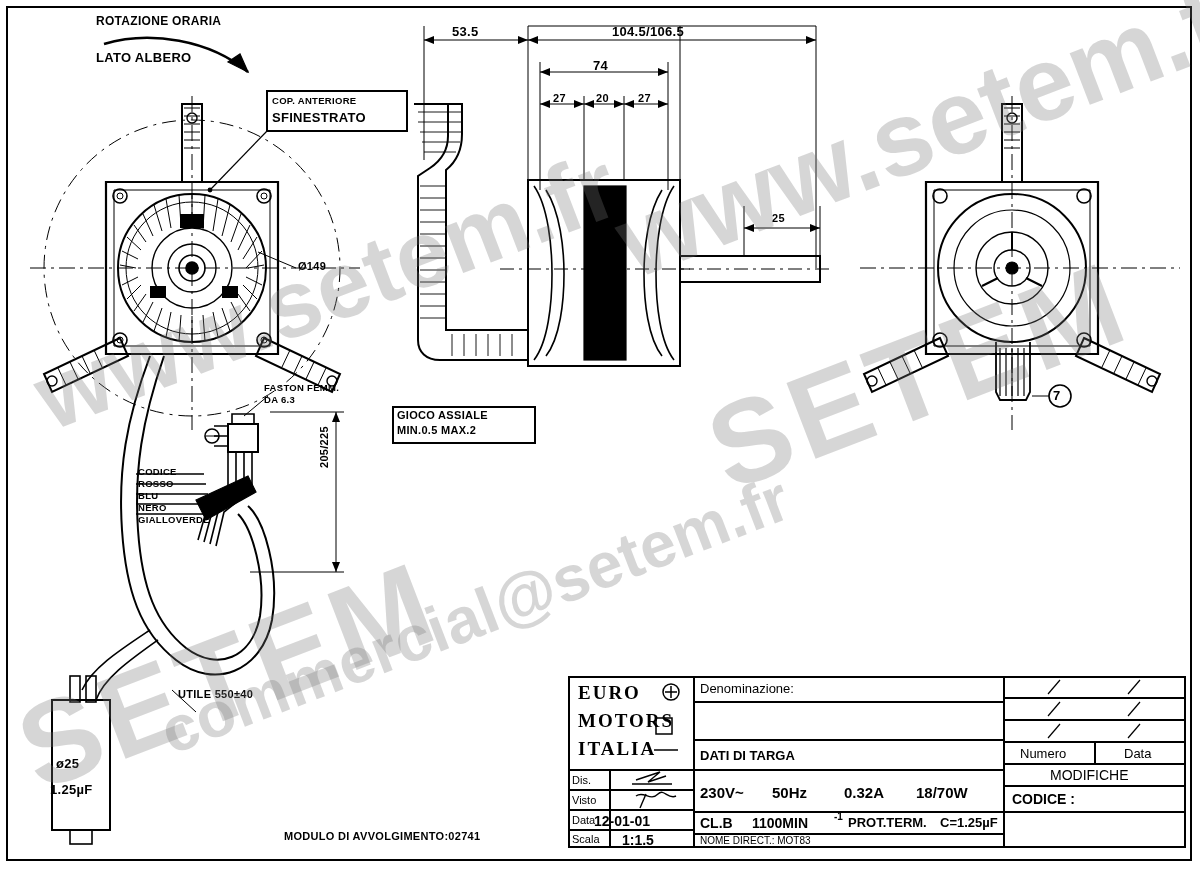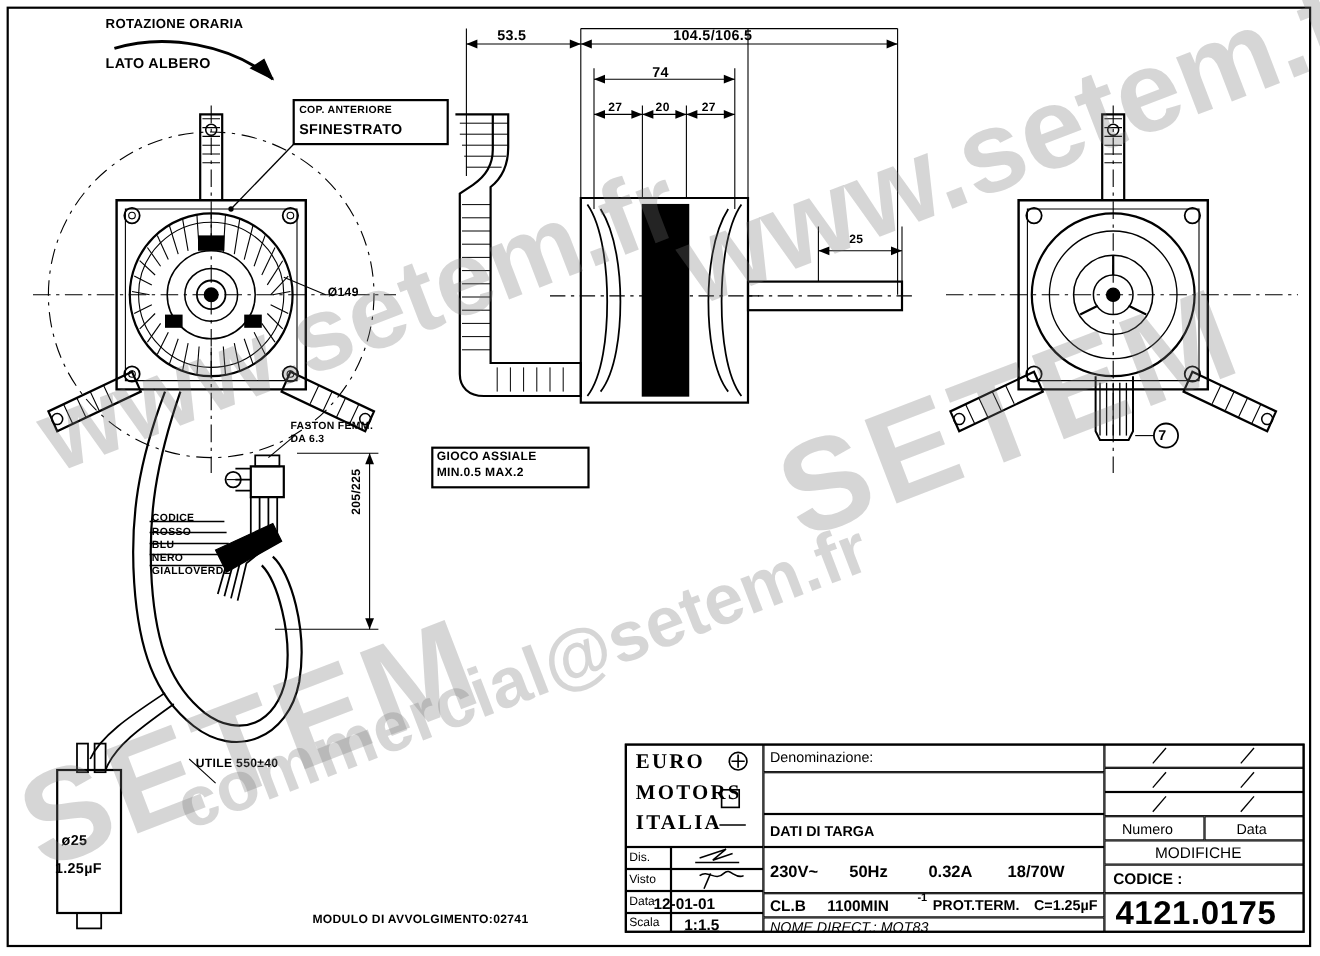--- a/index.html
+++ b/index.html
@@ -390,21 +390,21 @@
   <div class="ctext" style="left:916px;top:784px;font-size:15px;font-weight:bold;">18/70W</div>
 
   <div class="ttl-cell" style="left:694px;top:812px;width:310px;height:22px;"></div>
   <div class="ctext" style="left:700px;top:815px;font-size:14px;font-weight:bold;">CL.B</div>
   <div class="ctext" style="left:752px;top:815px;font-size:14px;font-weight:bold;">1100MIN</div>
   <div class="ctext" style="left:834px;top:811px;font-size:10px;font-weight:bold;">-1</div>
   <div class="ctext" style="left:848px;top:815px;font-size:13px;font-weight:bold;">PROT.TERM.</div>
   <div class="ctext" style="left:940px;top:815px;font-size:13px;font-weight:bold;">C=1.25µF</div>
 
   <div class="ttl-cell" style="left:694px;top:834px;width:310px;height:14px;"></div>
-  <div class="ctext" style="left:700px;top:835px;font-size:13px;font-style:italic;">NOME DIRECT.: MOT83</div>
+  <div class="ctext" style="left:700px;top:835px;font-size:10px;">NOME DIRECT.: MOT83</div>
 
   <div class="ttl-cell" style="left:1004px;top:676px;width:182px;height:22px;"></div>
   <div class="ttl-cell" style="left:1004px;top:698px;width:182px;height:22px;"></div>
   <div class="ttl-cell" style="left:1004px;top:720px;width:182px;height:22px;"></div>
   <svg width="182" height="66" style="left:1004px;top:676px;">
     <g stroke="#000" stroke-width="1.2">
       <line x1="44" y1="18" x2="56" y2="4"></line>
         <line x1="124" y1="18" x2="136" y2="4"></line>
       <line x1="44" y1="40" x2="56" y2="26"></line>
         <line x1="124" y1="40" x2="136" y2="26"></line>
@@ -415,15 +415,14 @@
   <div class="ttl-cell" style="left:1004px;top:742px;width:91px;height:22px;"></div>
   <div class="ctext" style="left:1020px;top:746px;font-size:13px;">Numero</div>
   <div class="ttl-cell" style="left:1095px;top:742px;width:91px;height:22px;"></div>
   <div class="ctext" style="left:1124px;top:746px;font-size:13px;">Data</div>
   <div class="ttl-cell" style="left:1004px;top:764px;width:182px;height:22px;"></div>
   <div class="ctext" style="left:1050px;top:767px;font-size:14px;">MODIFICHE</div>
 
   <div class="ttl-cell" style="left:1004px;top:786px;width:182px;height:26px;"></div>
   <div class="ctext" style="left:1012px;top:791px;font-size:14px;font-weight:bold;">CODICE :</div>
   <div class="ttl-cell" style="left:1004px;top:812px;width:182px;height:36px;"></div>
-  <div class="ctext" style="left:1014px;top:814px;font-size:30px;font-weight:bold;letter-spacing:.5px;">4121.0175</div>
 
 </div>
 
 </body></html>

